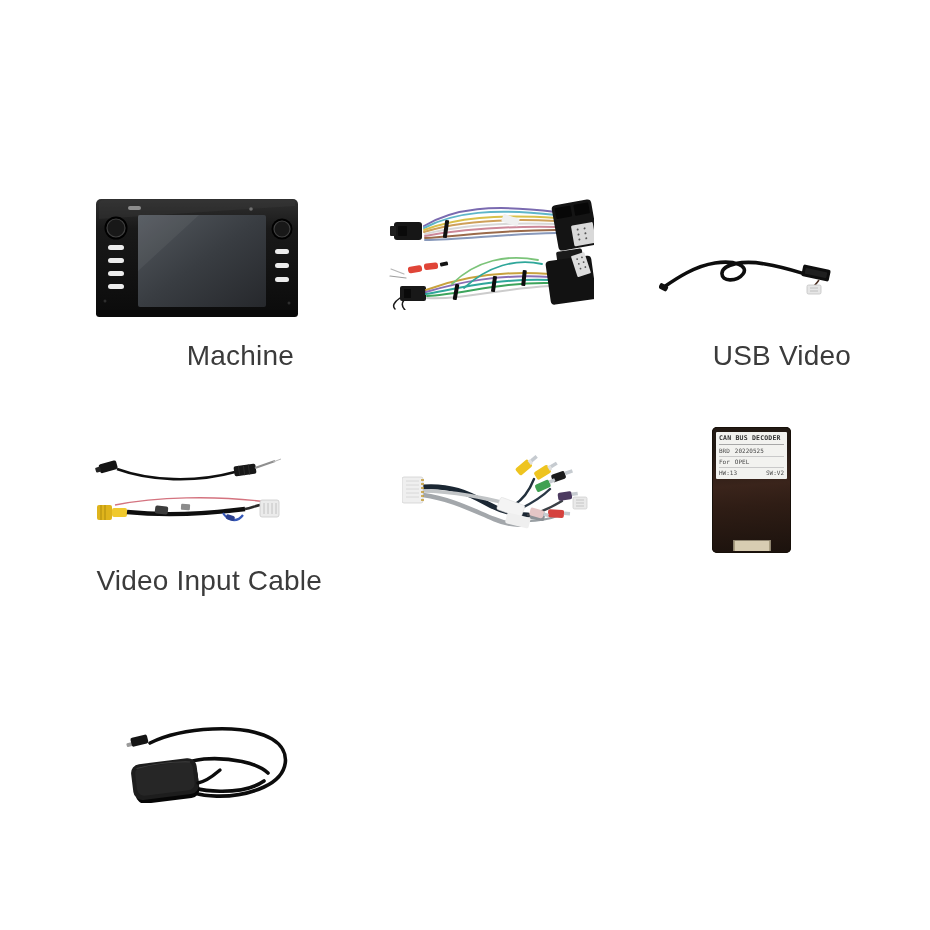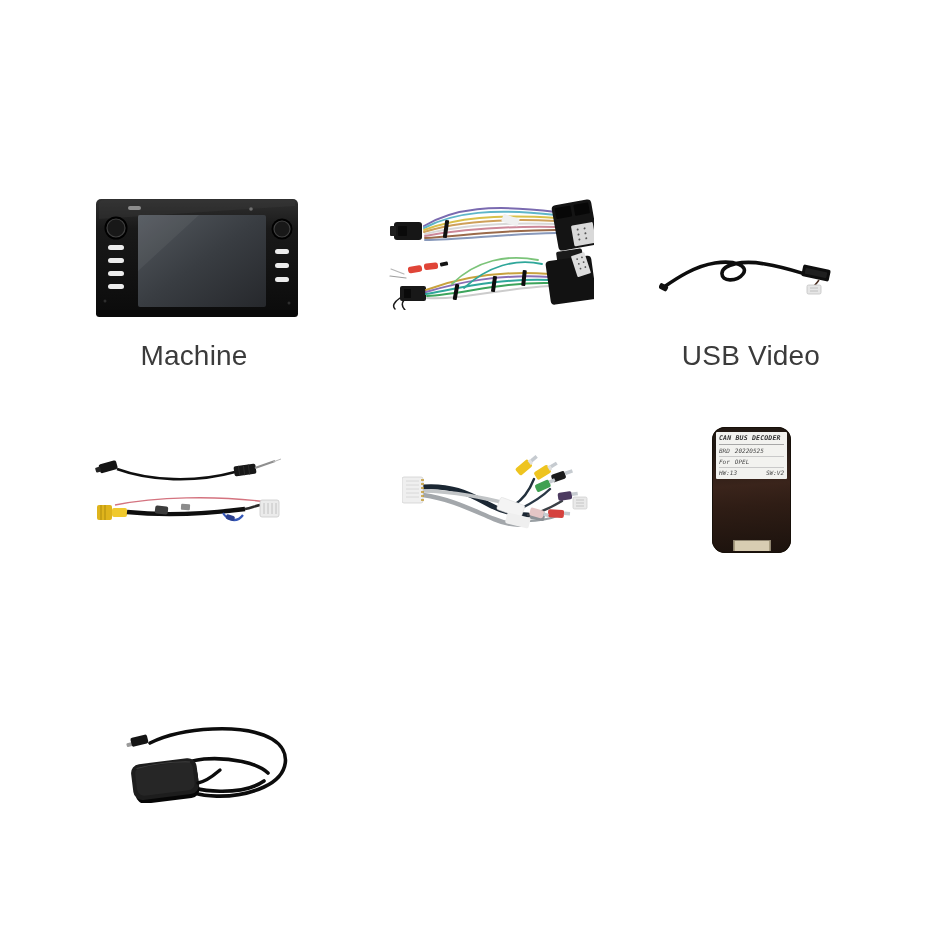--- a/index.html
+++ b/index.html
@@ -6,30 +6,29 @@
   body{
     width:930px;height:930px;
     background:var(--page-bg,#ffffff);
     font-family:"Liberation Sans",sans-serif;
     position:relative;overflow:hidden;
   }
   .stage{position:relative;width:930px;height:930px;background:var(--page-bg,#ffffff);}
   .photo{position:absolute;margin:0;padding:0;}
   .photo svg{display:block;width:100%;height:100%;}
   .caption{
-    position:absolute;text-align:center;white-space:nowrap;
+    position:absolute;text-align:right;white-space:nowrap;
     font-size:28px;line-height:1.2;letter-spacing:.2px;
     color:var(--label-color,#3b3b3b);
   }
   
   .canbus{
-    position:absolute;border-radius:13px;
+    position:absolute;border-radius:5px;
     background:linear-gradient(176deg,#241b15 0%,#1f1712 16%,#3a241b 46%,#2f1d15 62%,#1b120d 100%);
     box-shadow:inset 0 0 0 1px #171009;
-    font-style:italic;
   }
   .canbus-label{
     position:absolute;left:4px;right:4px;top:5px;
     background:#f2f2ef;border-radius:1px;
     padding:2px 3px 1px 3px;
     font-family:"DejaVu Sans Mono",monospace;color:#4a4a4a;
   }
   .cl-title{
     font-size:6.5px;font-weight:bold;letter-spacing:.2px;white-space:nowrap;
     border-bottom:1px solid #a8a8a8;padding-bottom:1.5px;margin-bottom:1px;color:#333;
@@ -212,20 +211,21 @@
         <rect x="60" y="53" width="13" height="8" rx="2" fill="#3c3c3c" transform="rotate(6 66 57)"></rect>
         <rect x="86" y="51" width="9" height="6" rx="1" fill="#8c8c8c" transform="rotate(4 90 54)"></rect>
         <path d="M128 60 C133 68 142 70 148 62" stroke="#3558b8" stroke-width="2.2"></path>
         <rect x="131" y="62" width="9" height="5" rx="2" fill="#2b3f8e" transform="rotate(18 135 64)"></rect>
         <path d="M150 56 C156 55 160 53 165 52" stroke="#2a2a2a" stroke-width="2.5"></path>
         <rect x="165" y="47" width="19" height="17" rx="2" fill="#ebebeb" stroke="#c9c9c9" stroke-width="0.8"></rect>
         <path d="M169 50 v11 M173 50 v11 M177 50 v11 M181 50 v11" stroke="#bdbdbd" stroke-width="0.9"></path>
       </g>
     </svg>
   </figure>
+  <div class="caption" style="left:78px;top:564px;width:244px">Video Input Cable</div>
 
   <figure class="photo" style="left:402px;top:455px;width:186px;height:86px">
     <svg viewBox="0 0 186 86">
       <g fill="none" stroke-linecap="round">
         <path d="M21 32 C48 30 66 38 84 48 C98 56 112 60 126 60" stroke="#1b2733" stroke-width="5"></path>
         <path d="M21 40 C50 44 72 56 92 64 C104 69 114 71 124 69" stroke="#a3a7ab" stroke-width="4.6"></path>
         <path d="M21 36 C52 36 86 44 112 50" stroke="#c2c5c7" stroke-width="3.6"></path>
         <path d="M112 50 C122 44 128 34 132 24" stroke="#22303d" stroke-width="2.4"></path>
         <path d="M118 54 C130 48 140 42 148 34" stroke="#2a3846" stroke-width="2.4"></path>
         <path d="M126 60 C138 58 150 52 160 46" stroke="#3a3f45" stroke-width="2.4"></path>

